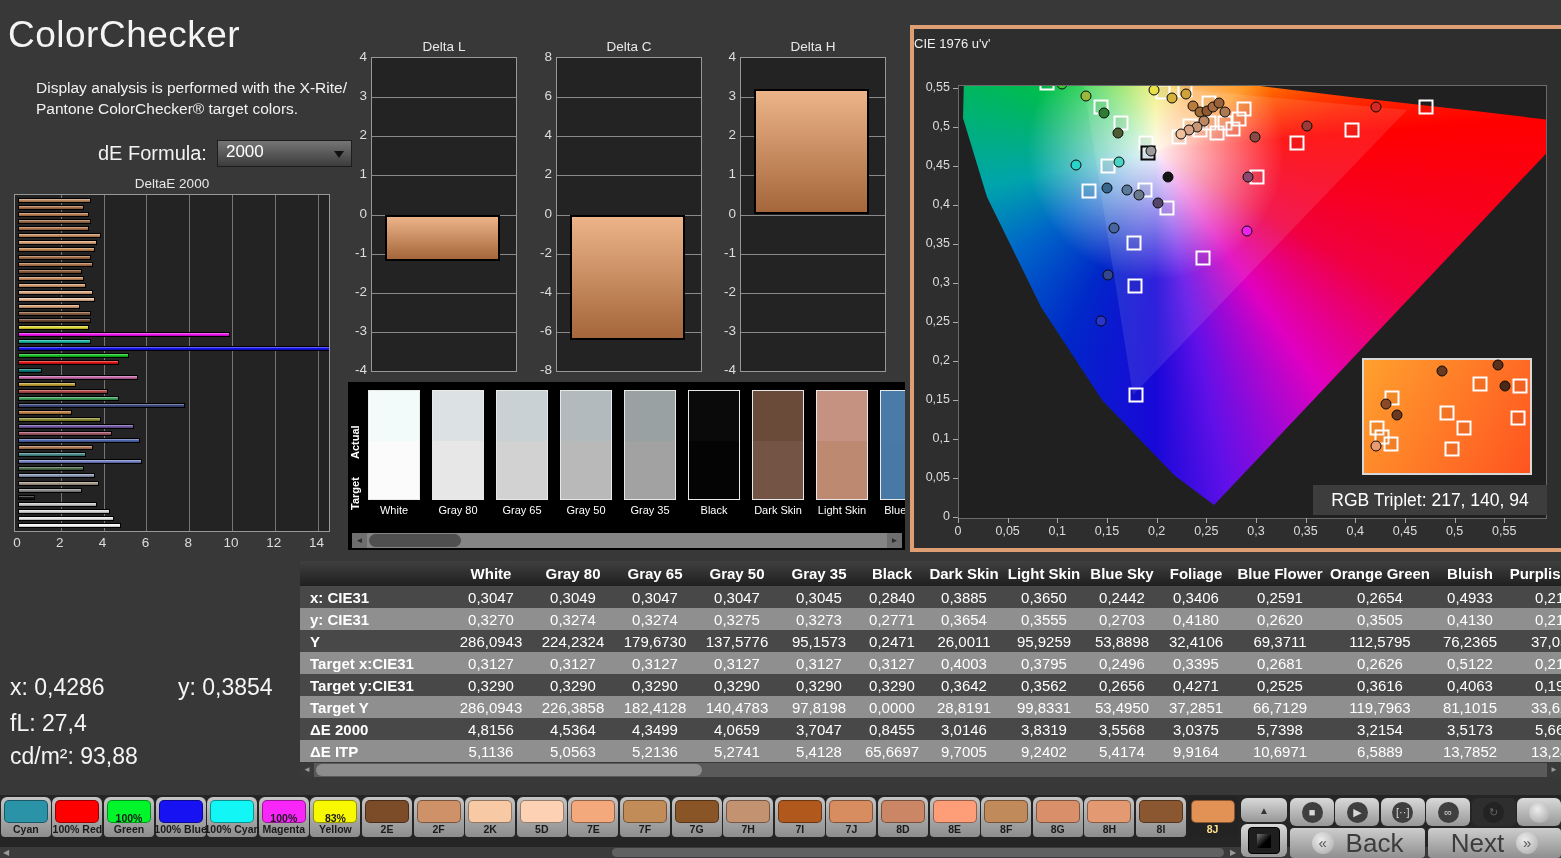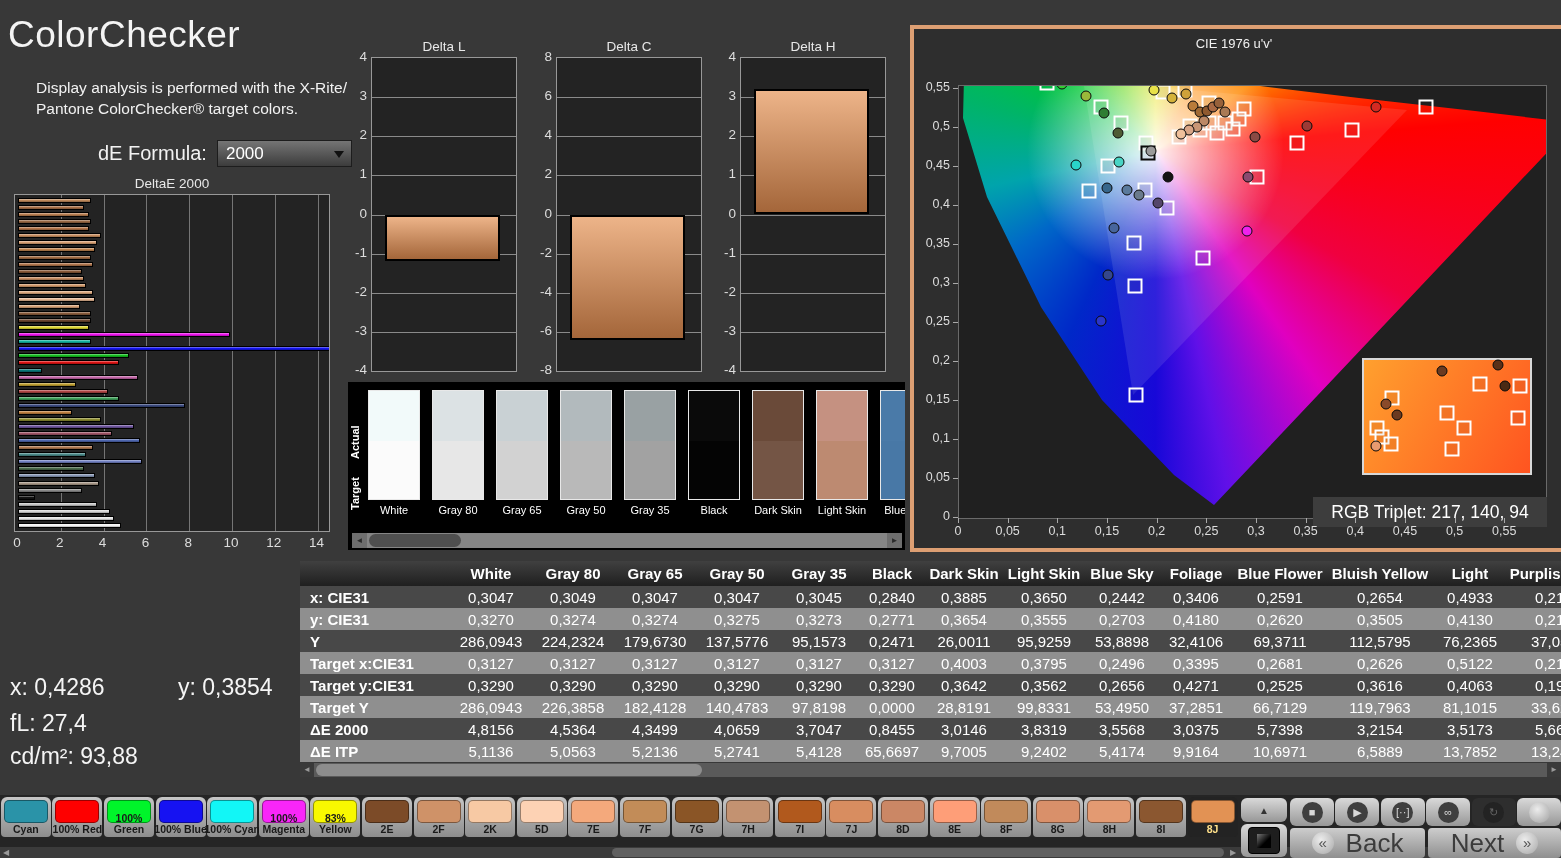--- a/index.html
+++ b/index.html
@@ -2,21 +2,21 @@
 <html><head>
 <meta charset="utf-8">
 <style>
   html,body{margin:0;padding:0;background:#2b2b2b}
   #root{position:relative;width:1561px;height:858px;background:#383838;font-family:"Liberation Sans",sans-serif;color:#eee;overflow:hidden}
   
   #app-title{position:absolute;left:8px;top:14px;font-size:37px;font-weight:500;color:#f4f4f4;letter-spacing:.5px}
   #app-desc{position:absolute;left:36px;top:78px;width:322px;font-size:15.5px;line-height:1.35;color:#f2f2f2}
   #formula-row{position:absolute;left:98px;top:140px;display:flex;align-items:center;gap:10px}
   #formula-label{font-size:20px;color:#f2f2f2}
-  .dropdown{position:relative;width:135px;height:27px;background:linear-gradient(#757575,#3c3c3c);border:1px solid #1d1d1d;display:flex;align-items:center;padding:12px 8px;box-sizing:border-box;font-size:17px;color:#fff}
+  .dropdown{position:relative;width:135px;height:27px;background:linear-gradient(#757575,#3c3c3c);border:1px solid #1d1d1d;display:flex;align-items:flex-end;padding:4px 8px;box-sizing:border-box;font-size:17px;color:#fff}
   .dropdown .arrow{position:absolute;right:7px;top:10px;width:0;height:0;border-left:5px solid transparent;border-right:5px solid transparent;border-top:7px solid #111}
   
   #deltae-title{position:absolute;left:14px;top:176px;width:316px;text-align:center;font-size:13.5px;color:#e8e8e8}
   #deltae-chart{position:absolute;left:14px;top:194px;width:316px;height:338px;background:#232323;border:1px solid #989898;box-sizing:border-box;overflow:hidden}
   .vgrid{position:absolute;top:0;bottom:0;width:1px;background:#757575}
   .bars-col{position:absolute;inset:0;display:flex;flex-direction:column;justify-content:space-between;padding:3px 0}
   .hbar{margin-left:3px;height:5px;box-sizing:border-box;border:1px solid #000;background-image:linear-gradient(to bottom,rgba(255,255,255,.5),rgba(255,255,255,0) 45%,rgba(0,0,0,.28))}
   #deltae-xlabels{position:absolute;left:14px;top:535px;width:320px;height:18px}
   #deltae-xlabels .xlab{position:absolute;transform:translateX(-50%);font-size:13.5px;color:#ddd}
   
@@ -32,37 +32,37 @@
   #swatch-row{position:absolute;inset:0}
   .swatch{position:absolute;top:8px;width:52px;height:110px;border:1px solid #e8e8e8;box-sizing:border-box}
   .sw-act{height:50px}.sw-tgt{height:58px}
   .sw-label{position:absolute;top:122px;width:64px;text-align:center;font-size:11px;color:#fff;white-space:nowrap}
   .hscroll{position:absolute;background:#858585}
   .sb-btn{position:absolute;top:0;width:15px;height:100%;background:#6e6e6e;color:#2a2a2a;font-size:8px;line-height:15px;text-align:center}
   .sb-thumb{position:absolute;top:1px;height:13px;background:#4f4f4f;border-radius:7px}
   #swatch-scroll{left:352px;top:533px;width:550px;height:15px}
   
   #cie-panel{position:absolute;left:910px;top:25px;width:655px;height:527px;background:#2e2e2e;border:4px solid #dd9f73;box-sizing:border-box;overflow:hidden}
-  #cie-title{position:absolute;top:7px;left:0;width:640px;text-align:center;font-size:13px;color:#f0f0f0}
+  #cie-title{position:absolute;top:7px;left:0;width:640px;text-align:left;font-size:13px;color:#f0f0f0}
   #cie-plot{position:absolute;left:44px;top:56px;width:587px;height:432px;background:#202020;border:1px solid #6a6a6a;overflow:hidden}
   #horseshoe{position:absolute;inset:0;
     background:radial-gradient(circle at 33.5% 15%,rgba(255,255,255,.95) 0%,rgba(255,255,255,0) 24%),
     conic-gradient(from 0deg at 33.5% 15%,#e8e000 0deg,#ff8800 32deg,#ff8800 55deg,#ff0000 85deg,#f00040 120deg,#e000c0 145deg,#6010e8 168deg,#1808d8 180deg,#0028c8 205deg,#0068c8 235deg,#00a4ac 258deg,#00b468 285deg,#00c832 310deg,#52d400 332deg,#a8dc00 348deg,#e8e000 360deg);
     clip-path:polygon(255px 419px,215px 389px,143px 314px,82px 221px,28px 111px,4px 32px,5px -8px,23px -24px,78px -25px,152px -18px,260px -5px,400px 12px,516px 25px,616px 37px)}
   #gamut-tri{position:absolute;inset:0;background:rgba(255,255,255,.10);clip-path:polygon(448px 24px,124px -6px,174px 309px)}
   #cie-markers{position:absolute;inset:0}
   .tgt-sq{position:absolute;width:11px;height:11px;border:2px solid #fff;background:rgba(0,0,0,.05);transform:translate(-50%,-50%)}
   .tgt-sq.dark{border-color:#0a0a0a}
   .meas-c{position:absolute;width:11px;height:11px;border-radius:50%;border:1px solid #0a0a0a;box-sizing:border-box;transform:translate(-50%,-50%)}
   .cie-xtick{position:absolute;top:489px;width:1px;height:5px;background:#aaa}
   .cie-xlab{position:absolute;top:495px;transform:translateX(-50%);font-size:12.5px;color:#ddd}
   .cie-ytick{position:absolute;left:39px;width:5px;height:1px;background:#aaa}
   .cie-ylab{position:absolute;left:0;width:36px;text-align:right;font-size:12.5px;color:#ddd}
   #cie-inset{position:absolute;left:448px;top:329px;width:170px;height:117px;background:linear-gradient(120deg,#ffa02e,#ff5420);border:2px solid #d8d8d8;box-sizing:border-box}
-  #rgb-triplet{position:absolute;left:399px;top:468px;width:234px;height:30px;background:#3d3d3d;color:#fff;font-size:17.5px;line-height:30px;text-align:center}
+  #rgb-triplet{position:absolute;left:399px;top:456px;width:234px;height:30px;background:#3d3d3d;color:#fff;font-size:17.5px;line-height:30px;text-align:center}
   
   .stat{position:absolute;color:#f5f5f5;white-space:nowrap}
   #stat-avg{left:0;top:556px;width:310px;text-align:center;font-size:27px}
   #stat-max{left:0;top:590px;width:310px;text-align:center;font-size:27px}
   #stat-current{left:10px;top:636px;font-size:27px}
   #stat-xy{left:10px;top:674px;font-size:23px}
   #stat-xy .yv{position:absolute;left:168px}
   #stat-fl{left:10px;top:710px;font-size:23px}
   #stat-cd{left:10px;top:743px;font-size:23px}
   
@@ -497,22 +497,22 @@
             <th>Gray 80</th>
             <th>Gray 65</th>
             <th>Gray 50</th>
             <th>Gray 35</th>
             <th>Black</th>
             <th>Dark Skin</th>
             <th>Light Skin</th>
             <th>Blue Sky</th>
             <th>Foliage</th>
             <th>Blue Flower</th>
-            <th>Bluish Yellow</th>
-            <th>Light</th>
+            <th>Orange Green</th>
+            <th>Bluish</th>
             <th>Purplish Blue</th>
           </tr>
         </thead>
         <tbody>
           <tr class="row-dark">
             <td class="rowlab">x: CIE31</td>
             <td>0,3047</td>
             <td>0,3049</td>
             <td>0,3047</td>
             <td>0,3047</td>

